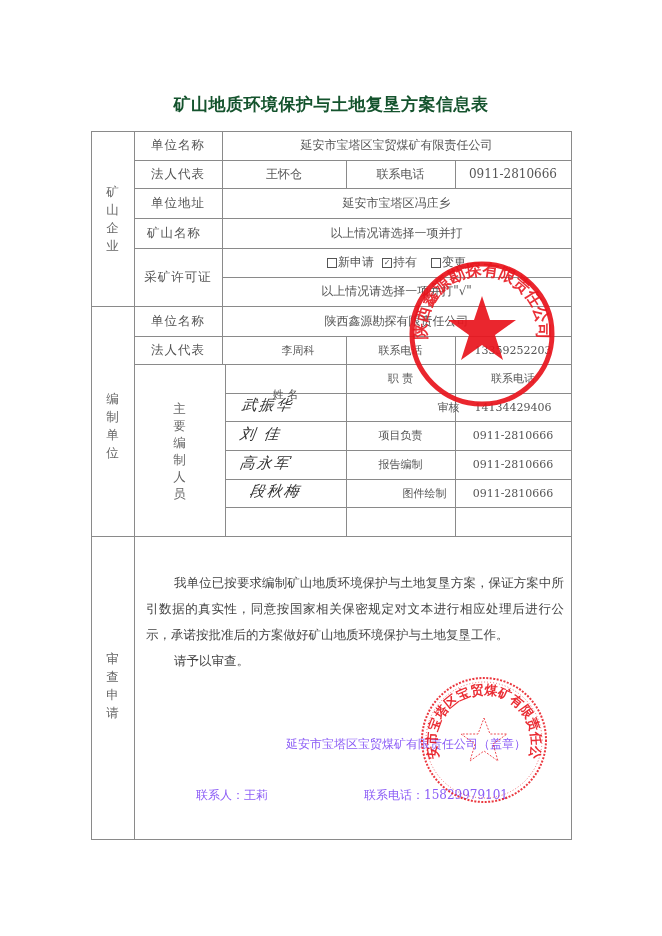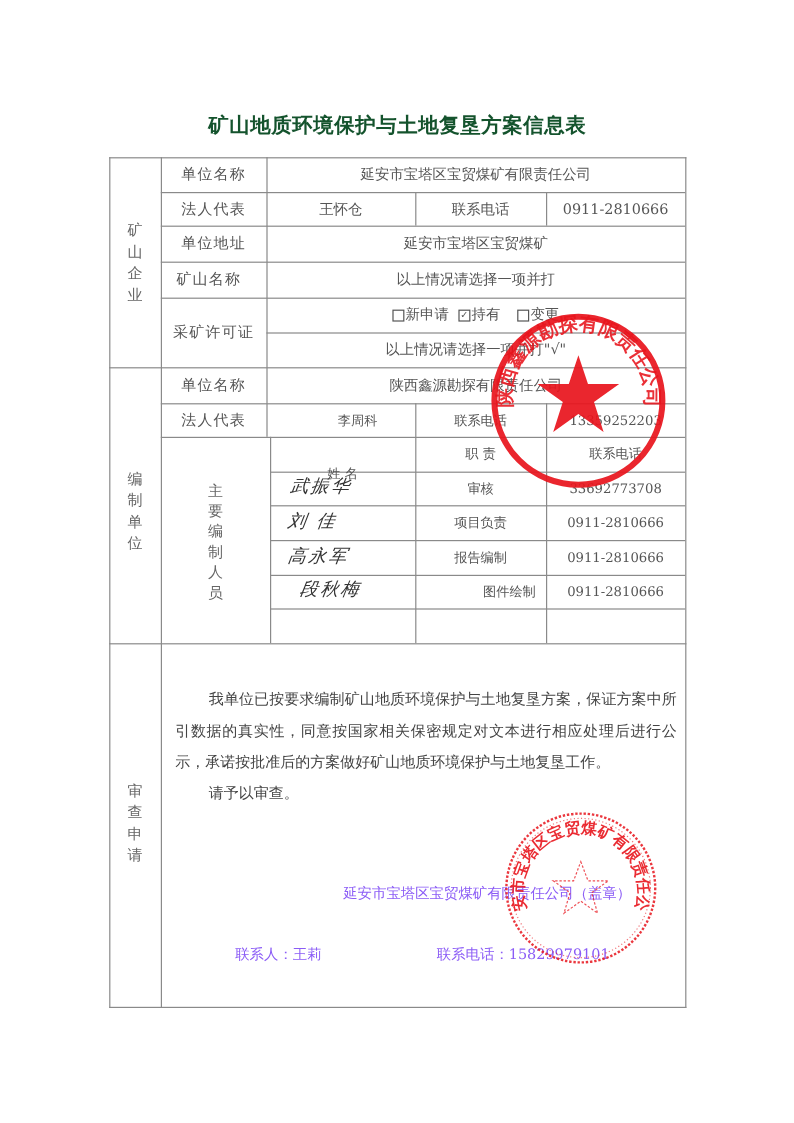--- a/index.html
+++ b/index.html
@@ -85,21 +85,21 @@
 
 <div class="cell lbl" style="left:134px;top:131px;width:88px;height:29px;">单位名称</div>
 <div class="cell" style="left:222px;top:131px;width:349px;height:29px;">延安市宝塔区宝贸煤矿有限责任公司</div>
 
 <div class="cell lbl" style="left:134px;top:160px;width:88px;height:28px;">法人代表</div>
 <div class="cell" style="left:222px;top:160px;width:124px;height:28px;">王怀仓</div>
 <div class="cell" style="left:346px;top:160px;width:109px;height:28px;">联系电话</div>
 <div class="cell" style="left:455px;top:160px;width:116px;height:28px;">0911-2810666</div>
 
 <div class="cell lbl" style="left:134px;top:188px;width:88px;height:30px;">单位地址</div>
-<div class="cell" style="left:222px;top:188px;width:349px;height:30px;">延安市宝塔区宝贸煤矿</div>
+<div class="cell" style="left:222px;top:188px;width:349px;height:30px;">延安市宝塔区冯庄乡</div>
 
 <div class="cell lbl" style="left:130px;top:218px;width:88px;height:30px;">矿山名称</div>
 <div class="cell" style="left:222px;top:218px;width:349px;height:30px;">以上情况请选择一项并打</div>
 
 <div class="cell lbl" style="left:134px;top:248px;width:88px;height:58px;">采矿许可证</div>
 <div class="cell" style="left:222px;top:248px;width:349px;height:29px;gap:4px;">
   <span style="display:inline-flex;align-items:center;">
     <span style="display:inline-block;width:8px;height:8px;border:1px solid #555;margin-right:1px;"></span>
     <span>新申请</span>
   </span>
@@ -137,22 +137,22 @@
   <span>人</span>
   <span>员</span>
 </div>
 
 <div class="cell" style="left:225px;top:364px;width:121px;height:29px;font-size:11px;margin-top:16px;">姓 名</div>
 <div class="cell" style="left:346px;top:364px;width:109px;height:29px;font-size:11px;">职 责</div>
 <div class="cell" style="left:455px;top:364px;width:116px;height:29px;font-size:11px;">联系电话</div>
 
 <div>
   <div class="sig" style="left:242px;top:396px;">武振华</div>
-  <div class="cell" style="left:346px;top:393px;width:109px;height:28px;font-size:11px;">审核</div>
-  <div class="cell" style="left:455px;top:393px;width:116px;height:28px;font-size:11px;">33692773708</div>
+  <div class="cell" style="left:346px;top:393px;width:109px;height:28px;font-size:11px;padding-left:48px;">审核</div>
+  <div class="cell" style="left:455px;top:393px;width:116px;height:28px;font-size:11px;">14134429406</div>
 </div>
 <div>
   <div class="sig" style="left:240px;top:425px;">刘 佳</div>
   <div class="cell" style="left:346px;top:421px;width:109px;height:29px;font-size:11px;">项目负责</div>
   <div class="cell" style="left:455px;top:421px;width:116px;height:29px;font-size:11px;">0911-2810666</div>
 </div>
 <div>
   <div class="sig" style="left:240px;top:454px;">高永军</div>
   <div class="cell" style="left:346px;top:450px;width:109px;height:29px;font-size:11px;">报告编制</div>
   <div class="cell" style="left:455px;top:450px;width:116px;height:29px;font-size:11px;">0911-2810666</div>

